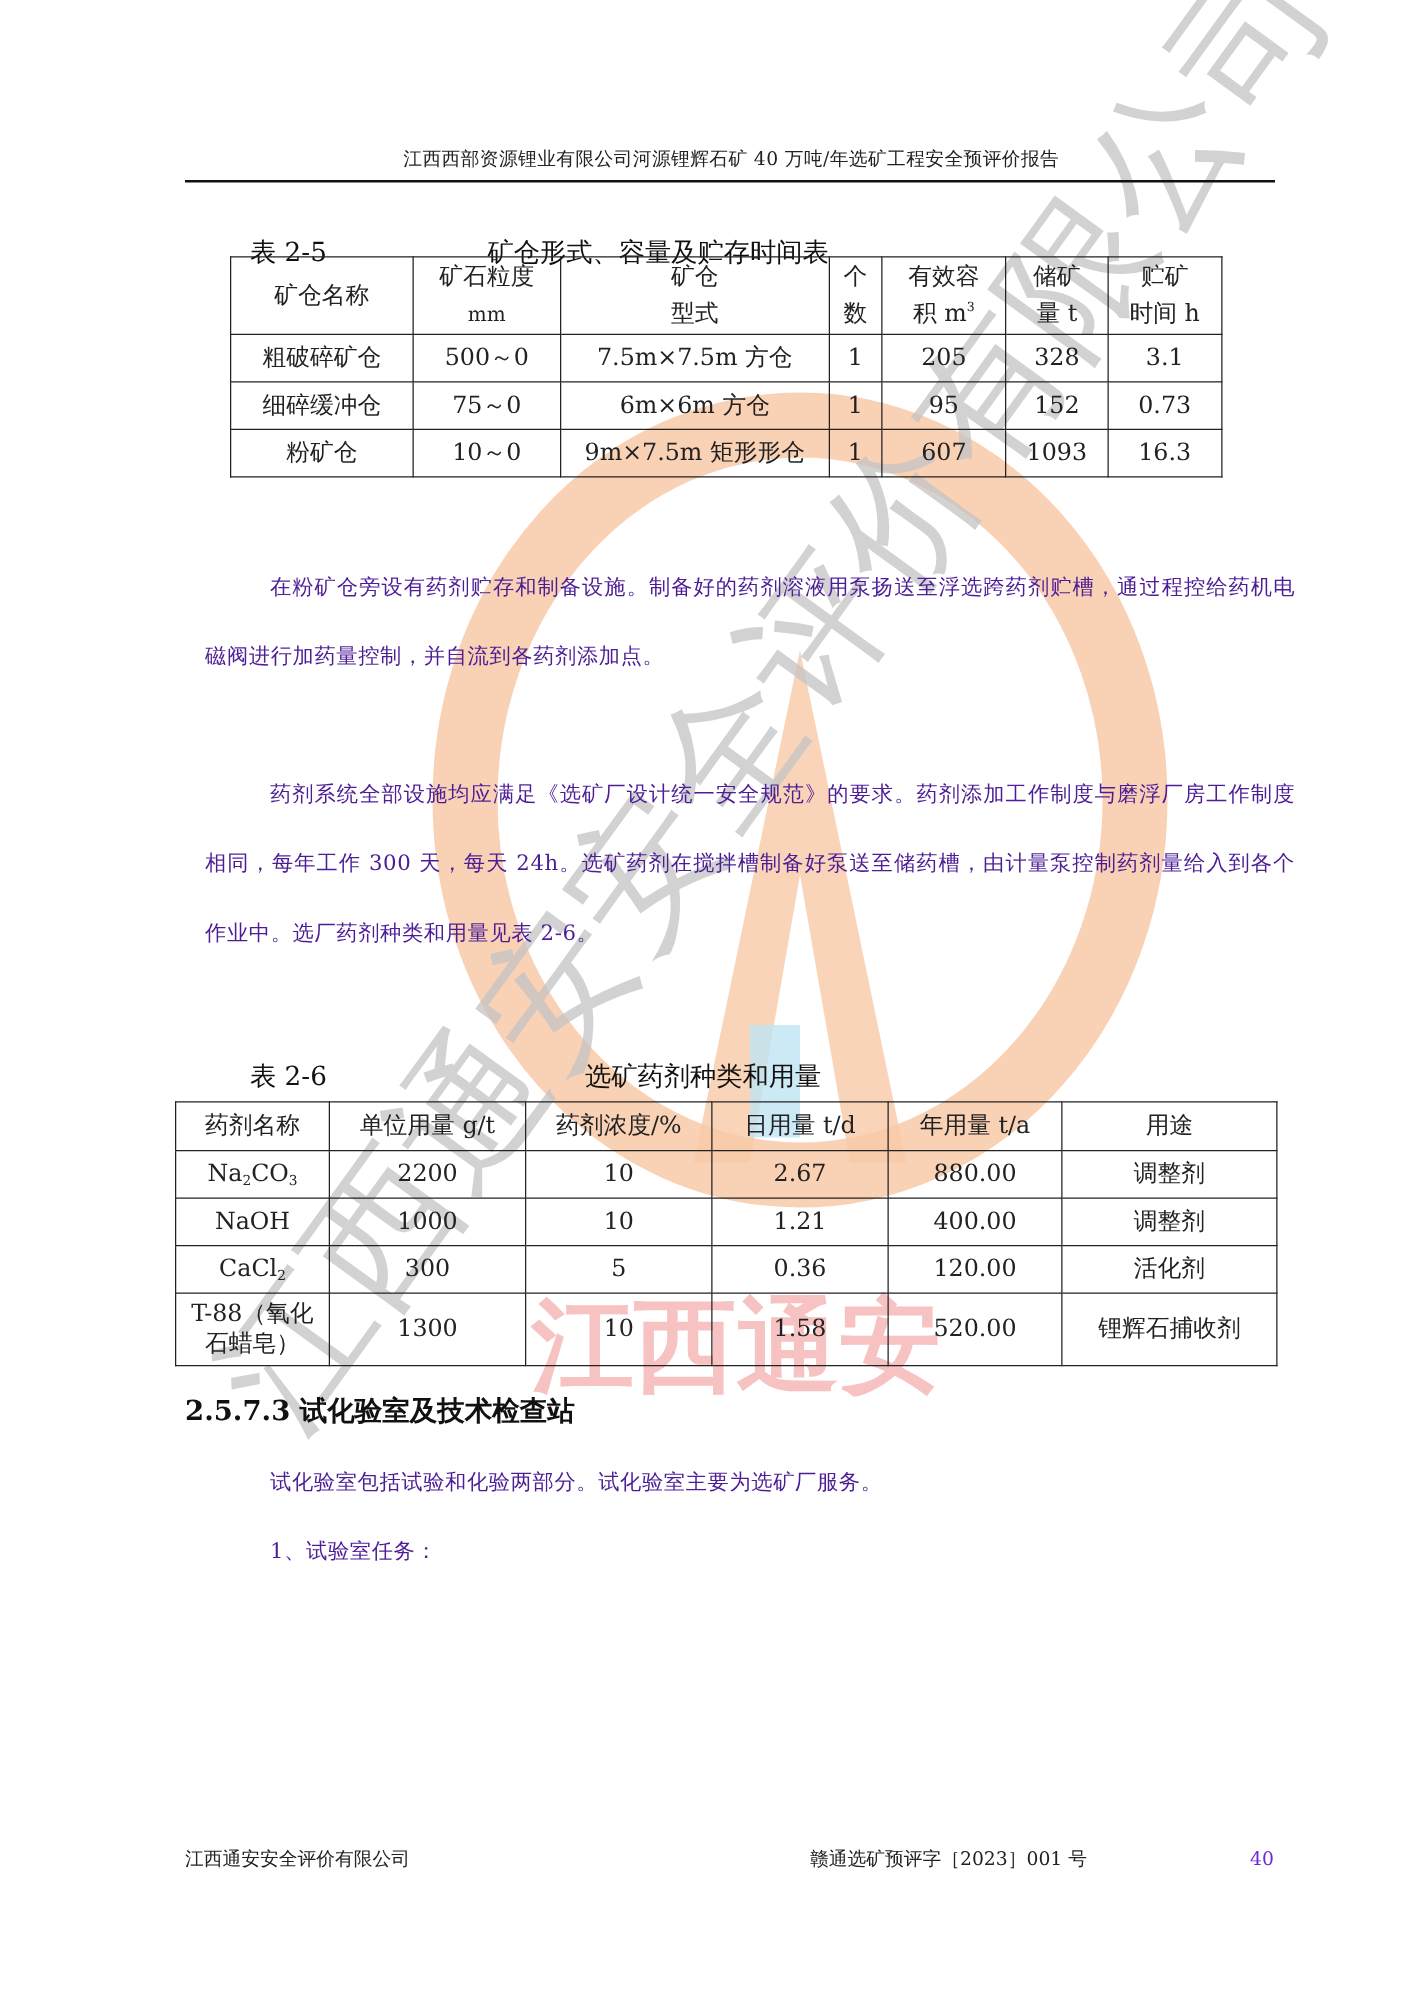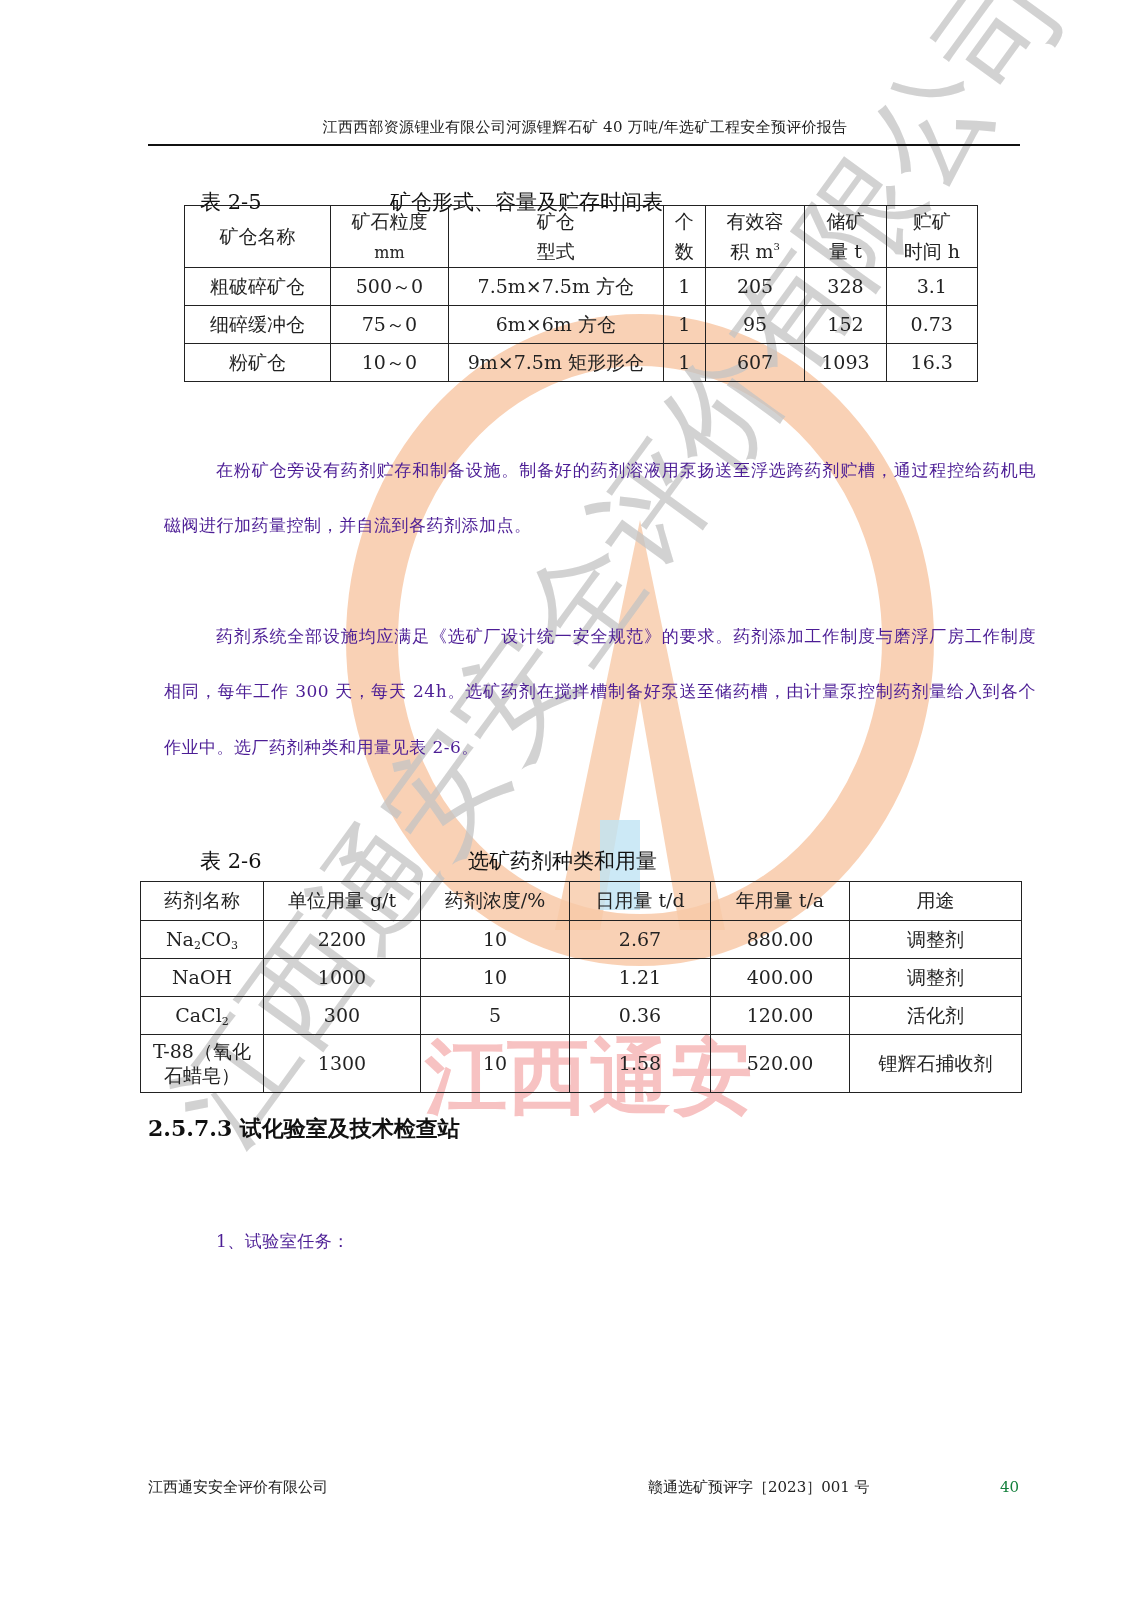--- a/index.html
+++ b/index.html
@@ -21,21 +21,21 @@
   sub { font-size: 11px; vertical-align: -3px; }
   sup { font-size: 10px; vertical-align: 8px; }
 
   .section-heading { position: absolute; left: 148px; font-size: 22px; font-weight: bold; color: #111; white-space: nowrap; }
 
   .para { position: absolute; left: 164px; width: 872px; font-size: 17px; line-height: 55.3px;
           color: #4c1d95; text-indent: 52px; text-align: justify; letter-spacing: 0.5px; }
 
   .footer-left { position: absolute; left: 148px; top: 1478px; font-size: 15px; color: #222; }
   .footer-mid { position: absolute; left: 648px; top: 1478px; font-size: 15px; color: #222; }
-  .footer-page { position: absolute; left: 1000px; top: 1478px; font-size: 15px; color: #15803d; }
+  .footer-page { position: absolute; left: 1000px; top: 1478px; font-size: 15px; color: #6d28d9; }
 
   .watermark { position: absolute; left: 0; top: 0; width: 1132px; height: 1600px; pointer-events: none; }
 </style>
 </head>
 <body>
 
 <div class="page">
 
   <svg class="watermark" viewBox="0 0 1132 1600" xmlns="http://www.w3.org/2000/svg">
 
@@ -146,18 +146,19 @@
       <td>1300</td>
       <td>10</td>
       <td>1.58</td>
       <td>520.00</td>
       <td>锂辉石捕收剂</td>
     </tr>
   </tbody>
     </table>
 
   <div class="section-heading" style="top:1114px;">2.5.7.3 试化验室及技术检查站</div>
+  <div class="para" style="top:1159px;">试化验室包括试验和化验两部分。试化验室主要为选矿厂服务。</div>
   <div class="para" style="top:1214px;">1、试验室任务：</div>
 
   <div class="footer-left">江西通安安全评价有限公司</div>
   <div class="footer-mid">赣通选矿预评字［2023］001 号</div>
   <div class="footer-page">40</div>
 </div>
 
 </body></html>

